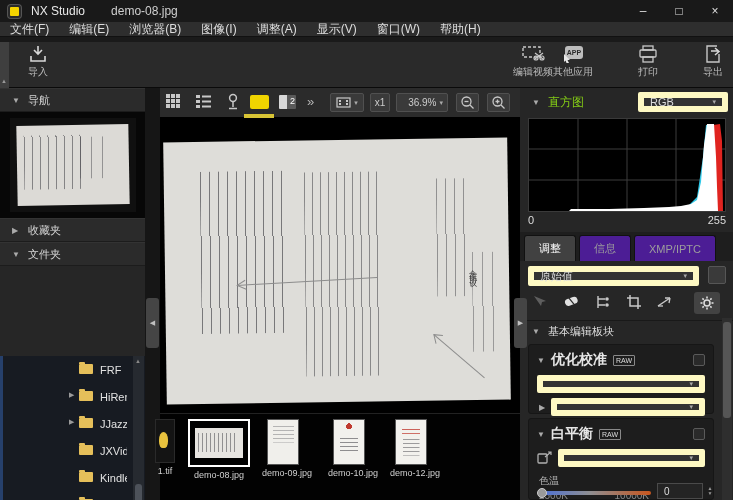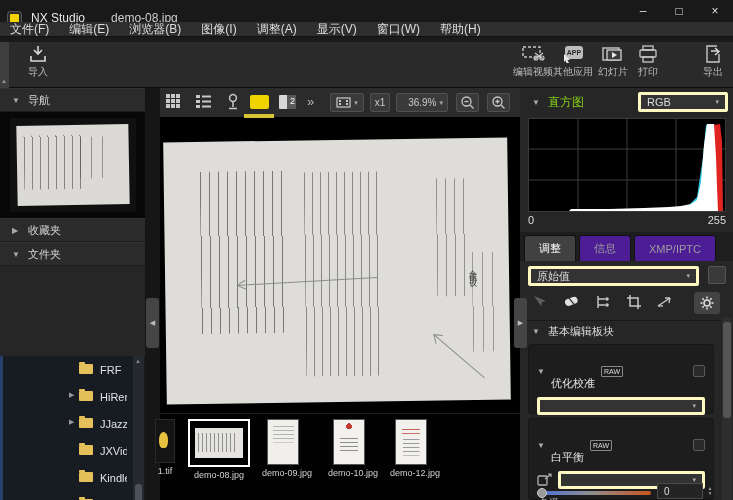--- a/index.html
+++ b/index.html
@@ -1,20 +1,20 @@
 <!DOCTYPE html>
 <html><head>
 <meta charset="utf-8">
 <style>
   *{margin:0;padding:0;box-sizing:border-box;}
   body{background:#000;font-family:"Liberation Sans",sans-serif;}
   .app{position:relative;width:733px;height:500px;overflow:hidden;background:#1a1a1a;color:#ddd;font-size:12px;}
 
   
-  #titlebar{position:absolute;left:0;top:0;width:733px;height:36px;background:#191919;display:flex;align-items:center;}
+  #titlebar{position:absolute;left:0;top:0;width:733px;height:22px;background:#191919;display:flex;align-items:center;}
   .logo{width:13px;height:13px;margin-left:8px;border-radius:3px;background:#f5d400;border:2px solid #2a2a2a;box-shadow:0 0 0 1px #555;}
   .app-title{margin-left:10px;color:#e8e8e8;font-size:12px;}
   .doc-title{margin-left:26px;color:#cfcfcf;font-size:12px;}
   .winbtns{position:absolute;right:0;top:0;height:22px;display:flex;}
   .winbtn{width:36px;height:22px;display:flex;align-items:center;justify-content:center;color:#ddd;font-size:12px;}
 
   
   #menubar{position:absolute;left:0;top:22px;width:733px;height:15px;background:#2e2e2e;display:flex;align-items:center;border-bottom:1px solid #111;}
   .menu-item{padding:0 10px;color:#ddd;font-size:12px;line-height:20px;}
 
@@ -116,42 +116,42 @@
       repeating-linear-gradient(0deg,rgba(70,70,76,.5) 0 1px,transparent 1px 4px);
       background-size:60% 18%,55% 40%;background-position:50% 16%,50% 70%;background-repeat:no-repeat;}
   .kind-d13 .thumb{width:36px;height:48px;background:#d9c6b4;border:1px solid #555;background-image:
       repeating-linear-gradient(0deg,rgba(150,90,80,.45) 0 1px,transparent 1px 5px);
       background-size:70% 55%;background-position:50% 45%;background-repeat:no-repeat;}
 
   
   .rp-head{position:absolute;left:0;top:0;width:213px;height:28px;display:flex;align-items:center;gap:8px;padding-left:12px;}
   .rp-head .tri{font-size:8px;color:#aaa;}
   .rp-head .rp-lbl{font-size:12px;color:#84cc16;}
-  .select{background:#333;border:3px solid #fef9c3;border-radius:2px;color:#ddd;display:flex;align-items:center;justify-content:space-between;padding:0 6px;font-size:11px;}
+  .select{background:#333;border:6px solid #fef9c3;border-radius:2px;color:#ddd;display:flex;align-items:center;justify-content:space-between;padding:0 6px;font-size:11px;}
   #rgb-select{position:absolute;left:118px;top:4px;width:90px;height:20px;}
   #histo-box{position:absolute;left:8px;top:30px;width:198px;height:94px;background:#000;border:1px solid #3a3a3a;}
   #histo-minmax{position:absolute;left:8px;top:126px;width:198px;display:flex;justify-content:space-between;font-size:11px;color:#ddd;}
   #tabs{position:absolute;left:0;top:144px;width:213px;height:29px;background:#1e1e1e;display:flex;align-items:flex-end;padding-left:4px;gap:3px;}
   .tab{height:26px;padding:0 14px;display:flex;align-items:center;font-size:11px;color:#9d9d9d;background:#4c1d95;border:1px solid #111;border-bottom:none;border-radius:3px 3px 0 0;}
   .tab.active{background:#414141;color:#fff;}
   #preset-row{position:absolute;left:8px;top:178px;width:198px;height:20px;display:flex;gap:9px;}
   #preset-select{flex:1;height:20px;}
   #preset-btn{width:18px;height:18px;background:#3a3a3a;border:1px solid #565656;border-radius:2px;}
   #adj-icons{position:absolute;left:10px;top:204px;width:196px;height:26px;}
   .adj-ic{position:absolute;top:2px;}
   #gear-box{position:absolute;right:6px;top:0;width:26px;height:22px;background:#434343;border-radius:3px;display:flex;align-items:center;justify-content:center;}
   #basic-head{position:absolute;left:0;top:232px;width:213px;height:22px;display:flex;align-items:center;gap:8px;padding-left:12px;border-top:1px solid #191919;}
   #basic-head .tri{font-size:8px;color:#aaa;}
   #basic-head .rp-lbl{font-size:11px;color:#ddd;}
   .card{position:absolute;left:8px;width:186px;background:#1d1d1d;border:1px solid #161616;border-radius:3px;}
   #card-pc{top:256px;height:70px;}
   #card-wb{top:330px;height:82px;}
   .card-head{display:flex;align-items:center;gap:6px;padding:6px 8px 2px 8px;}
   .card-head .tri{font-size:8px;color:#aaa;}
-  .card-head .c-lbl{font-size:11px;color:#e6e6e6;font-weight:normal;margin-top:25px;}
+  .card-head .c-lbl{font-size:14px;color:#e6e6e6;font-weight:bold;}
   .raw{font-size:7px;color:#ddd;border:1px solid #888;border-radius:1px;padding:0 2px;line-height:9px;}
   .chk{position:absolute;right:8px;width:12px;height:12px;background:#2a2a2a;border:1px solid #5a5a5a;border-radius:2px;}
   .card-select{margin:4px 8px 0 8px;height:18px;}
   .sub-row{display:flex;align-items:center;gap:6px;margin:5px 8px 0 10px;}
   .sub-row .tri-r{font-size:8px;color:#aaa;}
   .sub-row .select{flex:1;height:18px;}
   #wb-row{display:flex;align-items:center;gap:6px;margin:4px 8px 0 8px;}
   #wb-row .select{flex:1;height:18px;}
   #temp-lbl{margin:7px 0 0 10px;font-size:10px;color:#b5b5b5;}
   #temp-scale{display:flex;justify-content:space-between;margin:2px 10px 0 10px;width:110px;font-size:10px;color:#8a8a8a;}
@@ -217,28 +217,20 @@
 
     <div class="tool-act" id="act-1">
       <svg width="24" height="18" viewBox="0 0 24 18">
         <rect x="4" y="1" width="18" height="13" rx="3" fill="#bdbdbd"></rect>
         <text x="13" y="10" font-size="7" font-family="Liberation Sans,sans-serif" fill="#2a2a2a" text-anchor="middle" font-weight="bold">APP</text>
         <path d="M3 9 L9 15 L6.5 15 L8 18 L5.5 18 L4.5 15.5 L3 17 Z" fill="#e8e8e8"></path>
       </svg>
       <span class="lbl">其他应用</span>
     </div>
 
-    <div class="tool-act" id="act-2">
-      <svg width="24" height="18" viewBox="0 0 24 18">
-        <rect x="2" y="3" width="16" height="12" fill="none" stroke="#c8c8c8" stroke-width="1.4"></rect>
-        <rect x="6" y="5" width="14" height="10" fill="#3a3a3a" stroke="#c8c8c8" stroke-width="1.4"></rect>
-        <path d="M11 7 L16 10 L11 13 Z" fill="#e8e8e8"></path>
-      </svg>
-      <span class="lbl">幻灯片</span>
-    </div>
 
     <div class="tool-act" id="act-3">
       <svg width="20" height="18" viewBox="0 0 20 18">
         <rect x="5" y="1" width="10" height="4" fill="none" stroke="#c8c8c8" stroke-width="1.3"></rect>
         <rect x="2" y="5" width="16" height="7" rx="1" fill="none" stroke="#c8c8c8" stroke-width="1.3"></rect>
         <rect x="5" y="12" width="10" height="5" fill="none" stroke="#c8c8c8" stroke-width="1.3"></rect>
       </svg>
       <span class="lbl">打印</span>
     </div>
 

